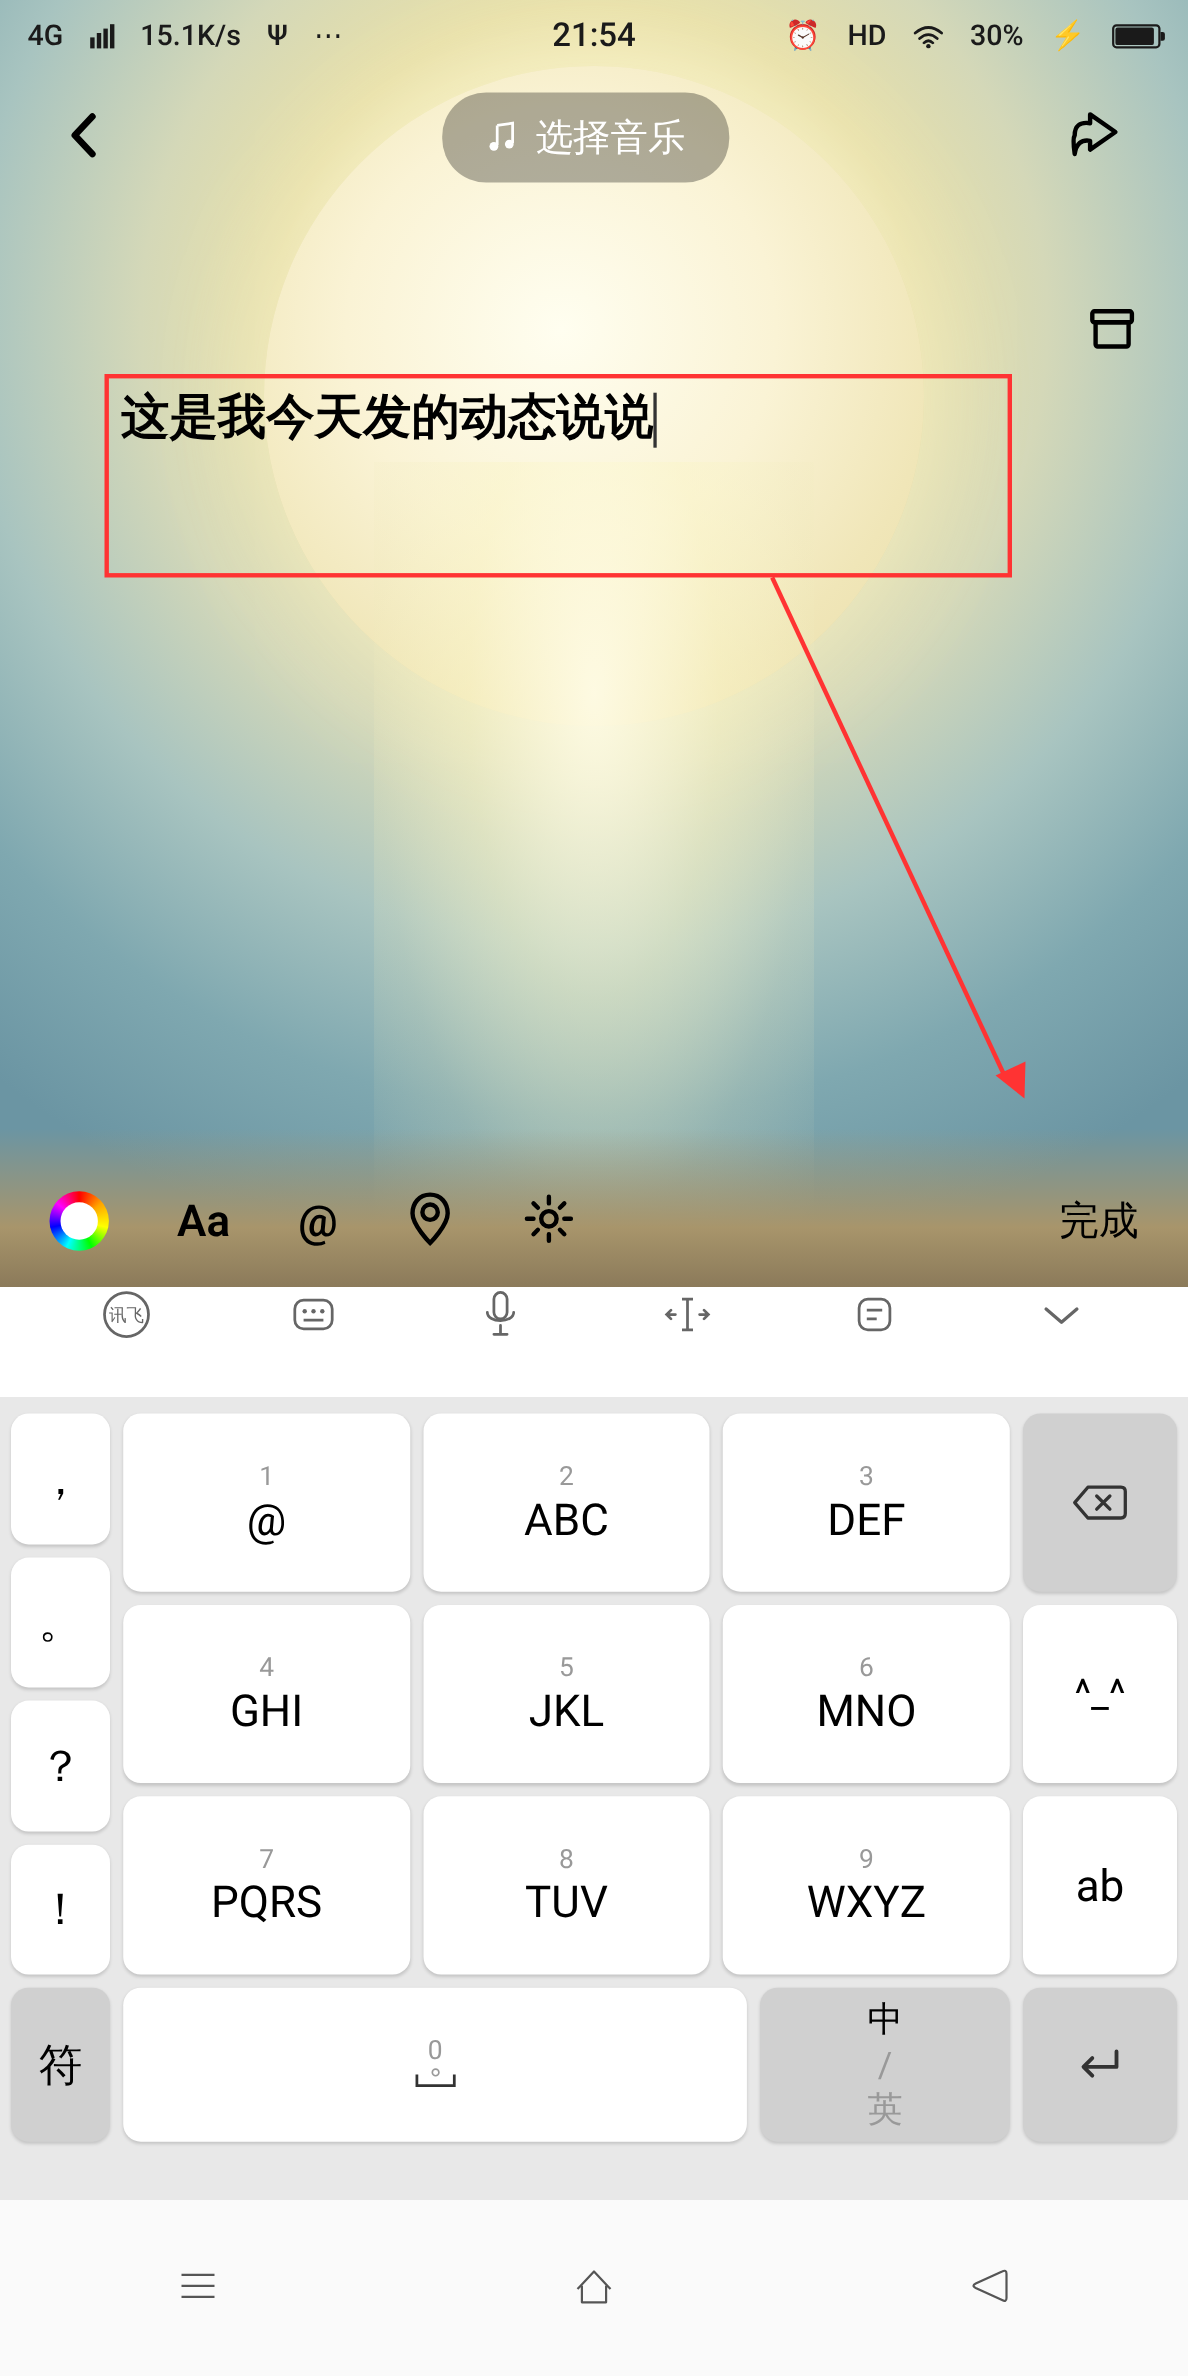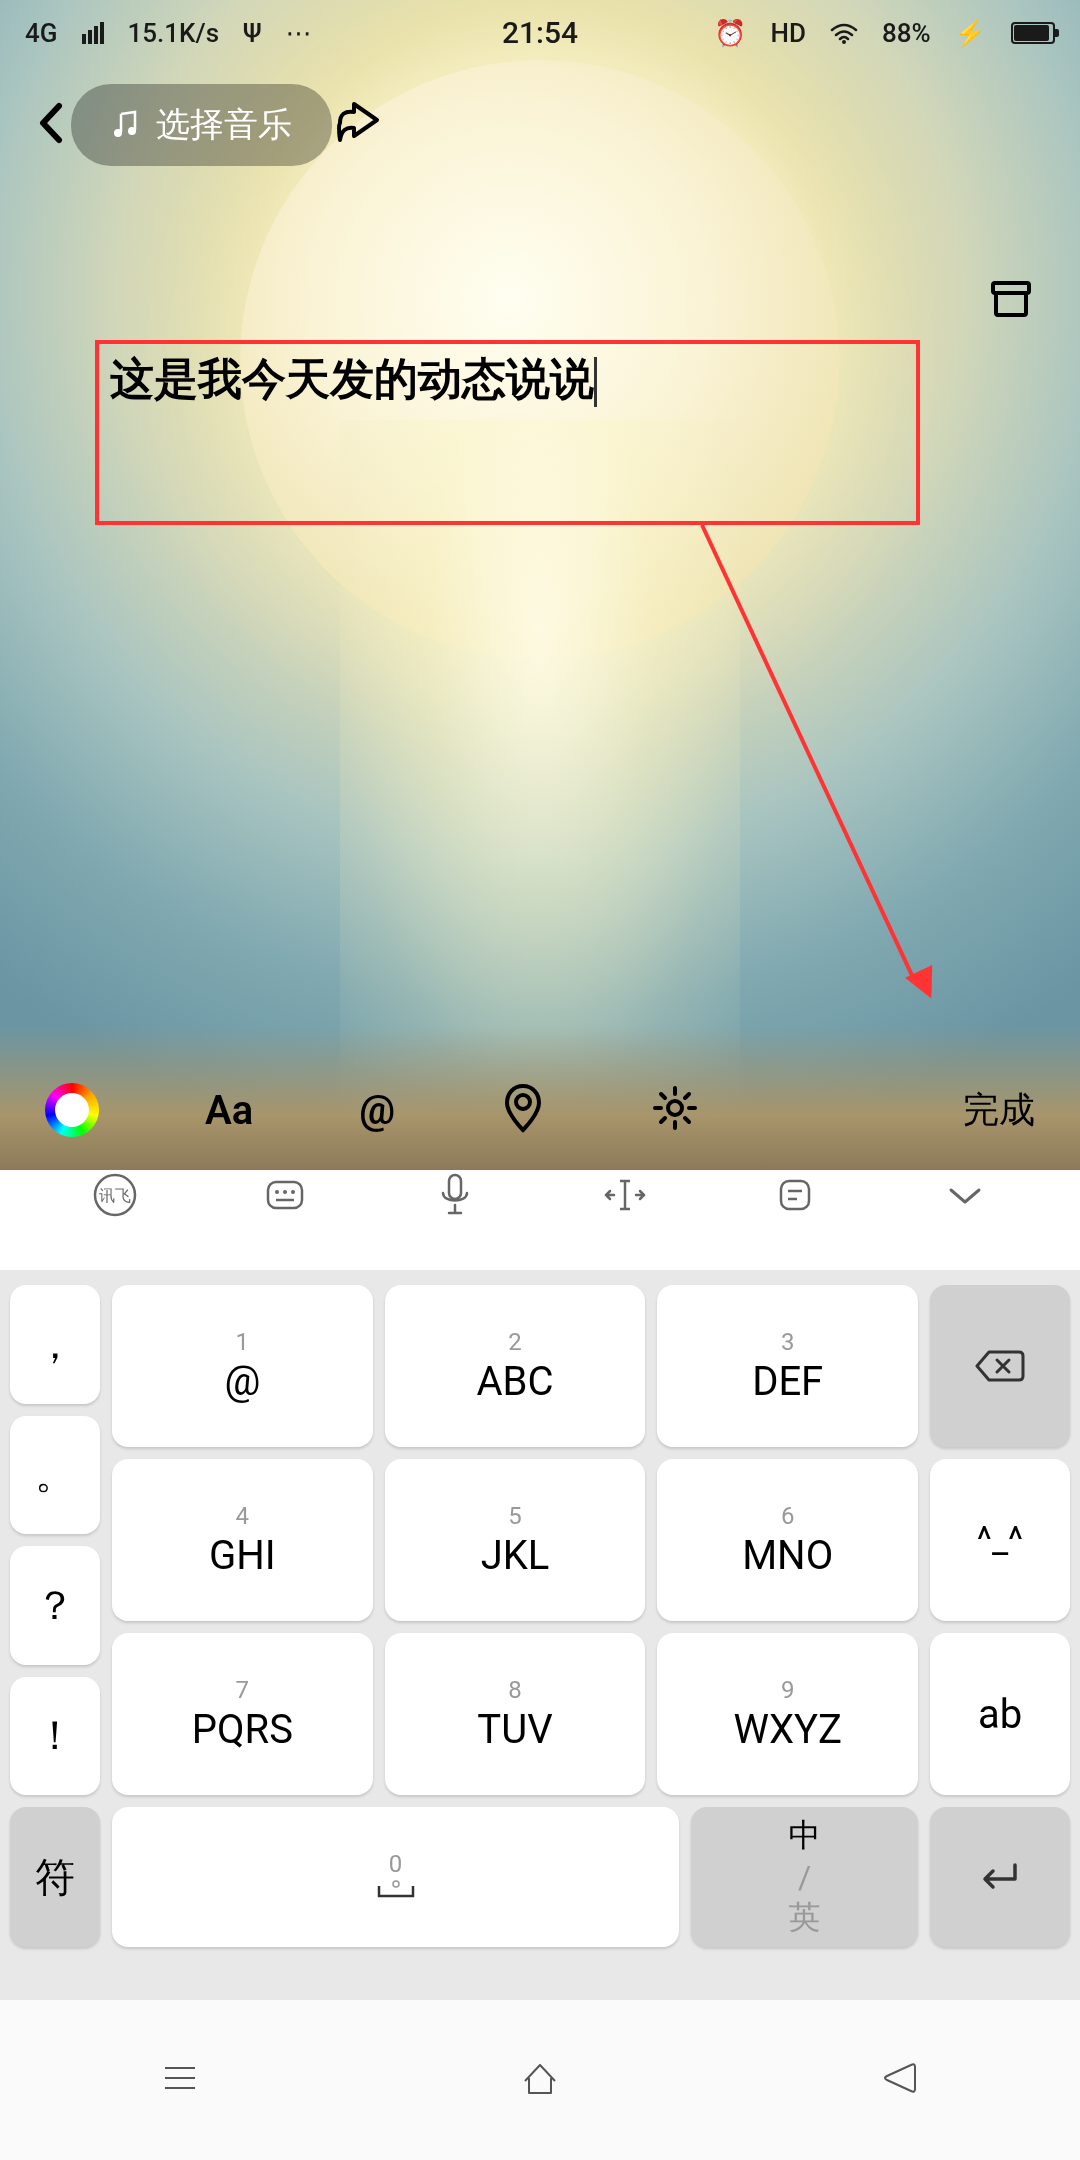--- a/index.html
+++ b/index.html
@@ -18,36 +18,36 @@
 .status-bar{position:absolute;top:0;left:0;width:100%;height:65px;display:flex;align-items:center;justify-content:space-between;padding:0 25px;color:#1a1a1a;font-size:26px;font-weight:500;}
 .status-left,.status-right{display:flex;align-items:center;gap:24px;}
 .status-center{position:absolute;left:50%;transform:translateX(-50%);font-size:30px;font-weight:500;}
 .sig{display:inline-flex;align-items:flex-end;gap:2px;}
 .sig span{width:4px;background:#1a1a1a;}
 .sig span:nth-child(1){height:10px;}.sig span:nth-child(2){height:14px;}.sig span:nth-child(3){height:18px;}.sig span:nth-child(4){height:22px;}
 .batt{width:44px;height:22px;border:2px solid #1a1a1a;border-radius:4px;position:relative;display:inline-block;}
 .batt::after{content:'';position:absolute;right:-6px;top:5px;width:4px;height:8px;background:#1a1a1a;border-radius:0 2px 2px 0;}
 .batt-fill{position:absolute;left:1px;top:1px;bottom:1px;width:88%;background:#1a1a1a;border-radius:2px;}
 
-.hdr{position:absolute;top:75px;left:0;width:100%;height:100px;display:flex;align-items:center;justify-content:flex-start;padding:0 31px;}
+.hdr{position:absolute;top:75px;left:0;width:100%;height:100px;display:flex;align-items:center;justify-content:space-between;padding:0 56px;}
 .music-pill{background:rgba(0,0,0,0.3);border-radius:40px;padding:18px 40px;display:flex;align-items:center;gap:15px;color:#fff;font-size:34px;}
 
 .archive-btn{position:absolute;top:275px;right:45px;}
 .archive-btn svg{width:48px;height:48px;}
 
 .text-box{position:absolute;top:342px;left:110px;width:800px;}
 .text-content{font-size:44px;font-weight:700;color:#000;line-height:1.7;word-break:break-all;}
 .cursor{display:inline-block;width:3px;height:50px;background:#333;vertical-align:middle;animation:blink 1s infinite;}
 @keyframes blink{50%{opacity:0;}}
 
 .highlight{position:absolute;top:340px;left:95px;width:825px;height:185px;border:4px solid #ff3333;}
 .arrow-line{position:absolute;top:525px;left:700px;width:4px;height:500px;background:#ff3333;transform-origin:top;transform:rotate(-25deg);}
 .arrow-head{position:absolute;top:970px;left:910px;width:0;height:0;border-left:15px solid transparent;border-right:15px solid transparent;border-top:30px solid #ff3333;transform:rotate(-25deg);}
 
-.toolbar{position:absolute;top:1060px;left:0;width:100%;height:100px;display:flex;align-items:center;padding:0 45px;gap:106px;}
+.toolbar{position:absolute;top:1060px;left:0;width:100%;height:100px;display:flex;align-items:center;padding:0 45px;gap:62px;}
 .color-wheel{width:54px;height:54px;border-radius:50%;background:conic-gradient(red,orange,yellow,lime,cyan,blue,magenta,red);position:relative;}
 .color-wheel::after{content:'';position:absolute;top:10px;left:10px;right:10px;bottom:10px;border-radius:50%;background:#fff;}
 .tool{font-size:40px;font-weight:600;color:#000;}
 .done-btn{margin-left:auto;font-size:36px;color:#000;}
 
 .kbd-top{position:absolute;top:1170px;left:0;width:100%;height:100px;background:#fff;display:flex;justify-content:space-around;padding:0 30px;}
 .kbd-top-btn{width:50px;height:50px;display:flex;align-items:center;justify-content:center;}
 
 .kbd{position:absolute;top:1270px;left:0;width:100%;height:730px;background:#e8e8e8;padding:15px 10px;}
 .key{background:#fff;border-radius:16px;display:flex;flex-direction:column;align-items:center;justify-content:center;box-shadow:0 2px 3px rgba(0,0,0,0.15);}
@@ -96,21 +96,21 @@
    <span>⋯</span>
   </div>
   <div class="status-center">21:54</div>
   <div class="status-right">
    <span>⏰</span>
    <span>HD</span>
    <svg width="28" height="22" viewBox="0 0 28 22">
           <path d="M2 8 Q14 -2 26 8 M6 13 Q14 6 22 13 M10 17 Q14 13 18 17" stroke="#1a1a1a" stroke-width="2.5" fill="none" stroke-linecap="round"></path>
           <circle cx="14" cy="20" r="2" fill="#1a1a1a"></circle>
         </svg>
-   <span>88%</span>
+   <span>30%</span>
    <span>⚡</span>
    <span class="batt">
           <span class="batt-fill"></span>
         </span>
   </div>
  </div>
 
  <div class="hdr">
   <div>
    <svg width="40" height="50" viewBox="0 0 40 50">

